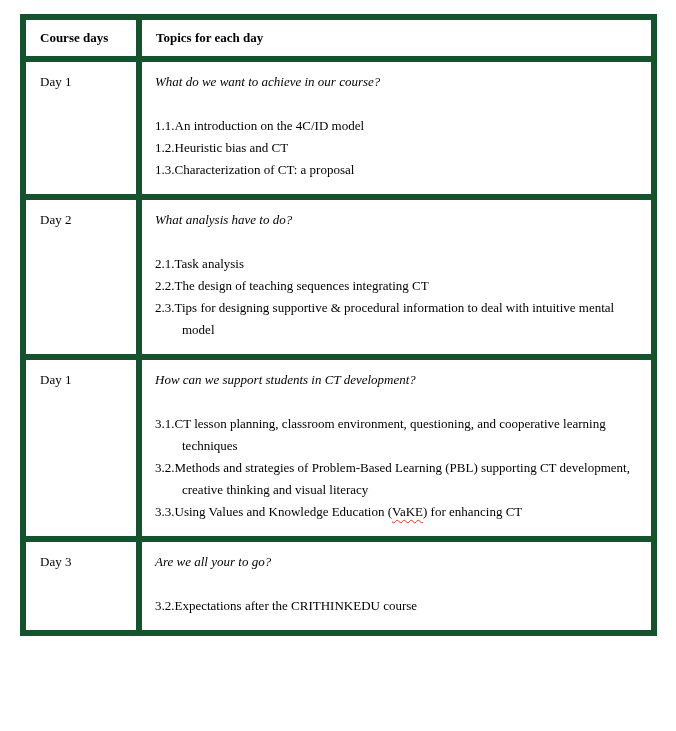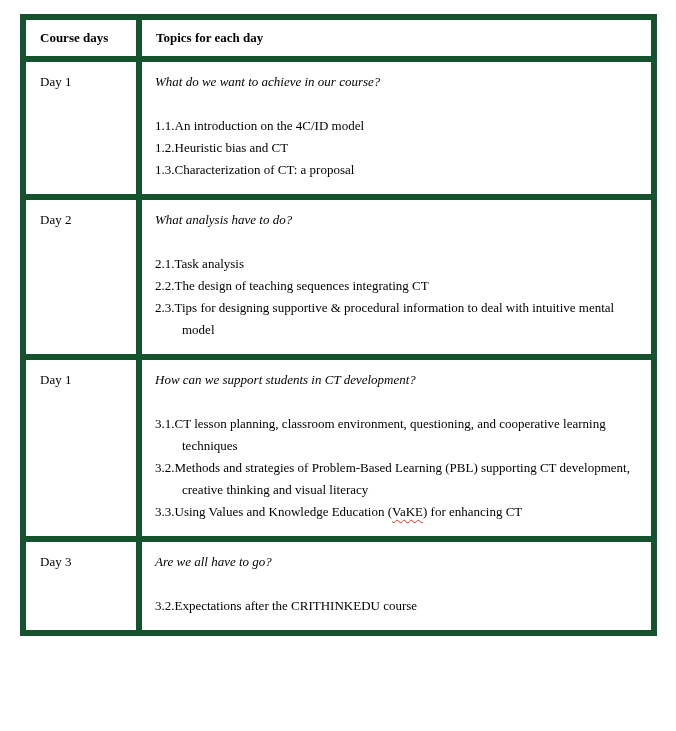--- a/index.html
+++ b/index.html
@@ -100,20 +100,20 @@
             <div class="topic-item">3.2.Methods and strategies of Problem-Based Learning (PBL) supporting CT development, creative thinking and visual literacy</div>
             <div class="topic-item">3.3.Using Values and Knowledge Education (<span class="squiggle" style="text-decoration-color: rgb(224, 52, 27);">VaKE</span>) for enhancing CT</div>
           </div>
     </td>
   </tr>
 
 
   <tr>
     <td class="day-cell">Day 3</td>
     <td class="topics-cell">
-      <div class="question">Are we all have to go?</div>
+      <div class="question">Are we all your to go?</div>
       <div class="items">
             <div class="topic-item">3.2.Expectations after the CRITHINKEDU course</div>
           </div>
     </td>
   </tr>
 </tbody>
 </table>
 
 </body></html>

